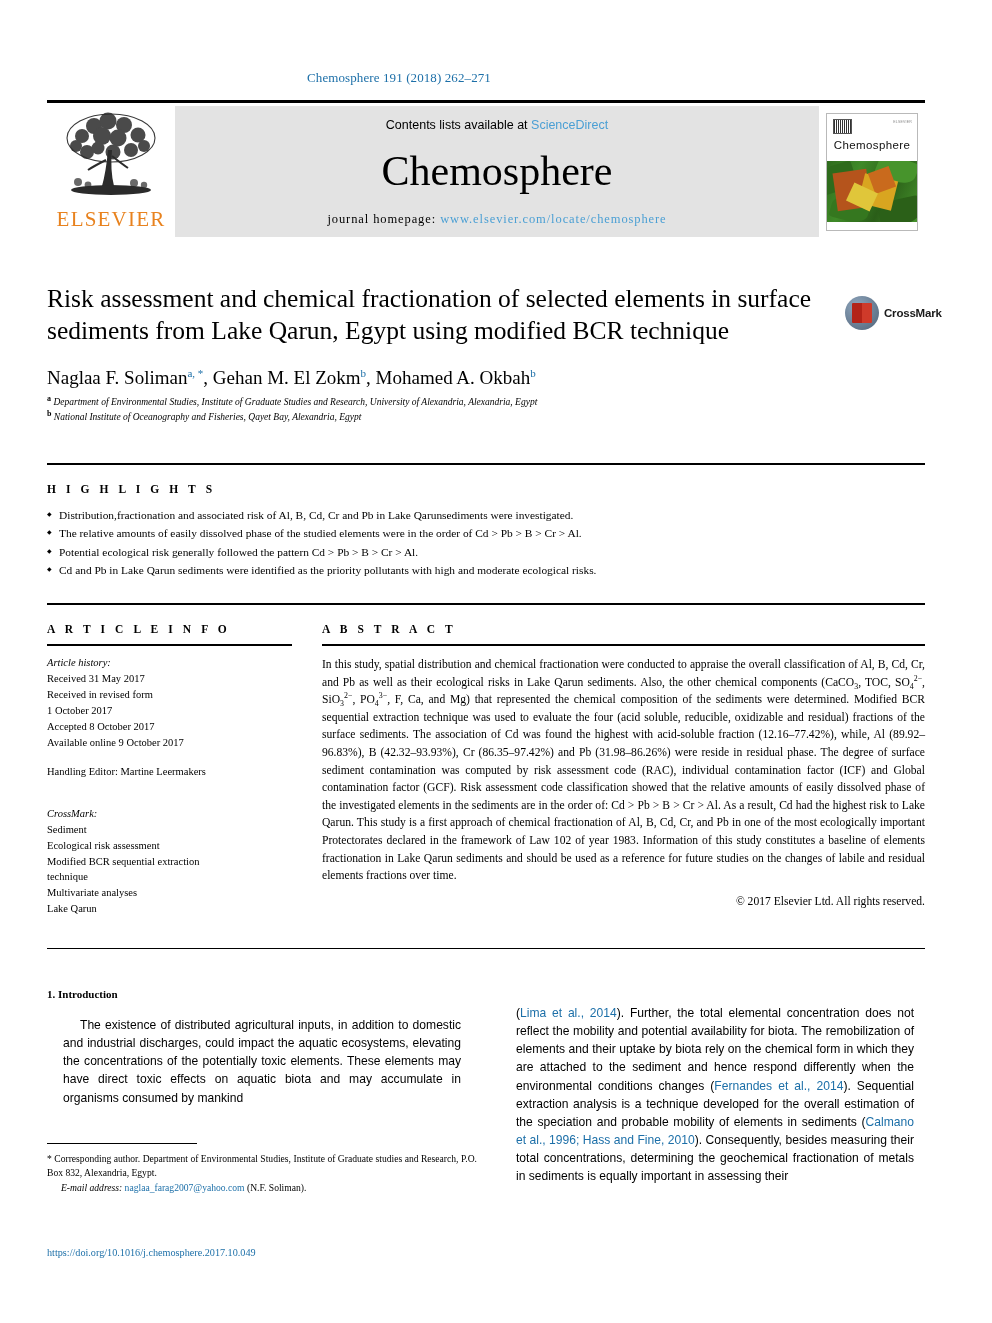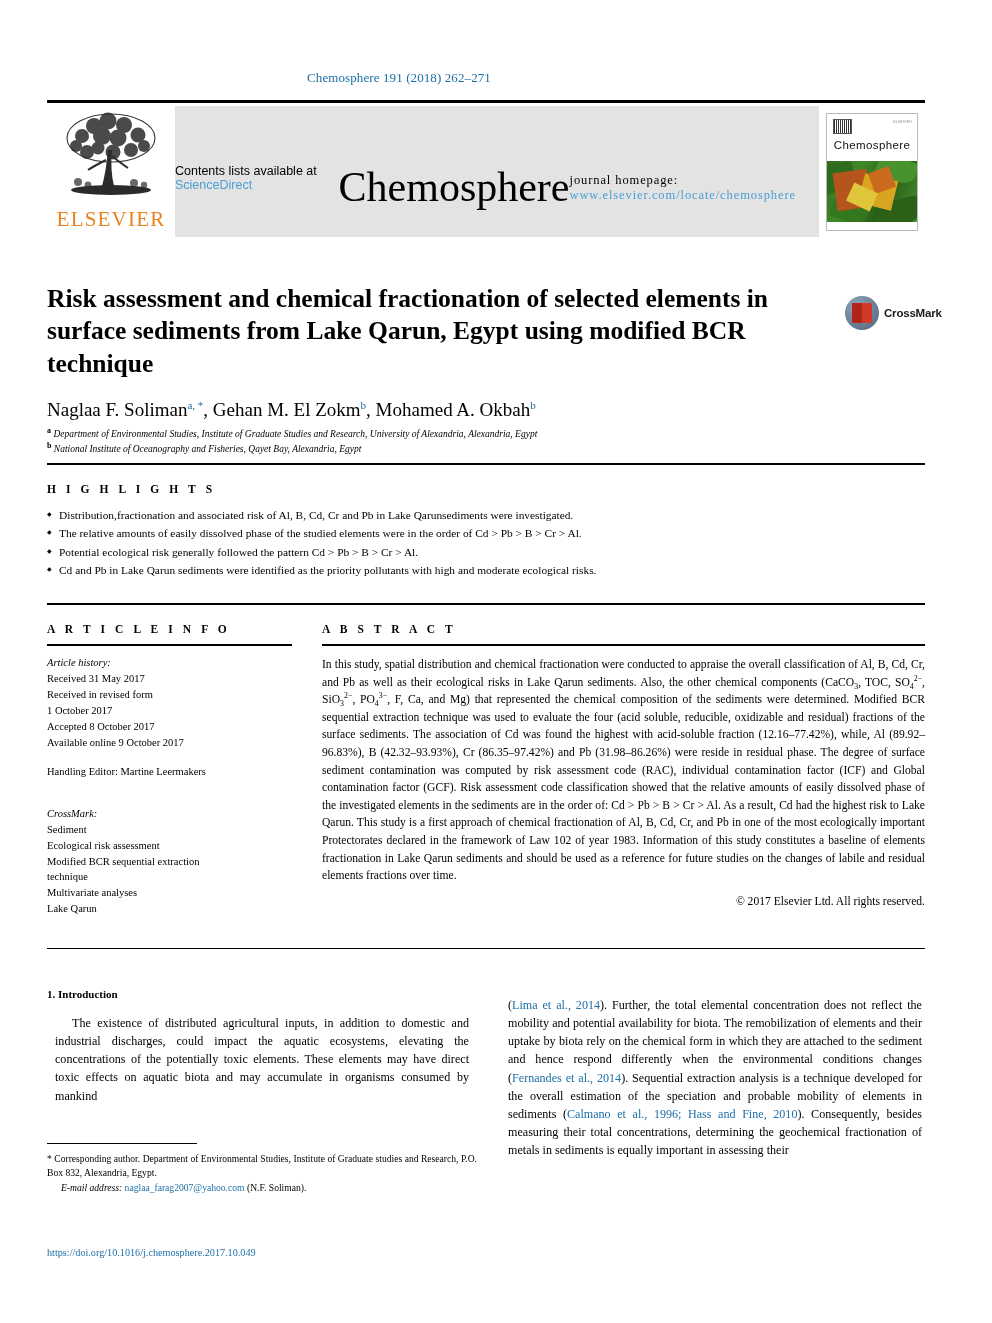--- a/index.html
+++ b/index.html
@@ -72,21 +72,21 @@
     font-size: 21px;
     letter-spacing: 1.2px;
     line-height: 1;
     margin-top: 1px;
   }
   .journal-band {
     flex: 1 1 auto;
     background: #E3E3E3;
     position: relative;
     display: flex;
-    flex-direction: row;
+    flex-direction: column;
     align-items: center;
     justify-content: flex-start;
     padding-top: 12px;
     box-sizing: border-box;
   }
   .contents-line {
     font-family: "Liberation Sans", sans-serif;
     font-size: 12.5px;
     color: #000;
   }
@@ -180,21 +180,21 @@
   
   .title-block {
     position: absolute;
     left: 47px; top: 283px;
     width: 790px;
   }
   .article-title {
     font-family: "Liberation Serif", serif;
     font-size: 25.5px;
     line-height: 1.27;
-    font-weight: bold;
+    font-weight: normal;
     margin: 0;
     color: #000;
   }
   .authors {
     margin-top: 19px;
     font-size: 19px;
     font-family: "Liberation Serif", serif;
     color: #000;
   }
   .authors sup {
@@ -342,22 +342,22 @@
   .h2 {
     font-family: "Liberation Serif", serif;
     font-size: 11px;
     font-weight: bold;
     margin: 0 0 14px 0;
   }
   .para {
     font-size: 12.1px;
     line-height: 1.5;
     text-align: justify;
-    margin: 8px;
-    font-family: Liberation Serif, serif;
+    margin: 16px;
+    font-family: Liberation Sans, sans-serif;
     text-indent: 17px;
   }
   .para.noindent { text-indent: 0; }
   a.cite, .link {
     color: #1C6FA8;
     text-decoration: none;
   }
 
   
   .footnote-rule {

